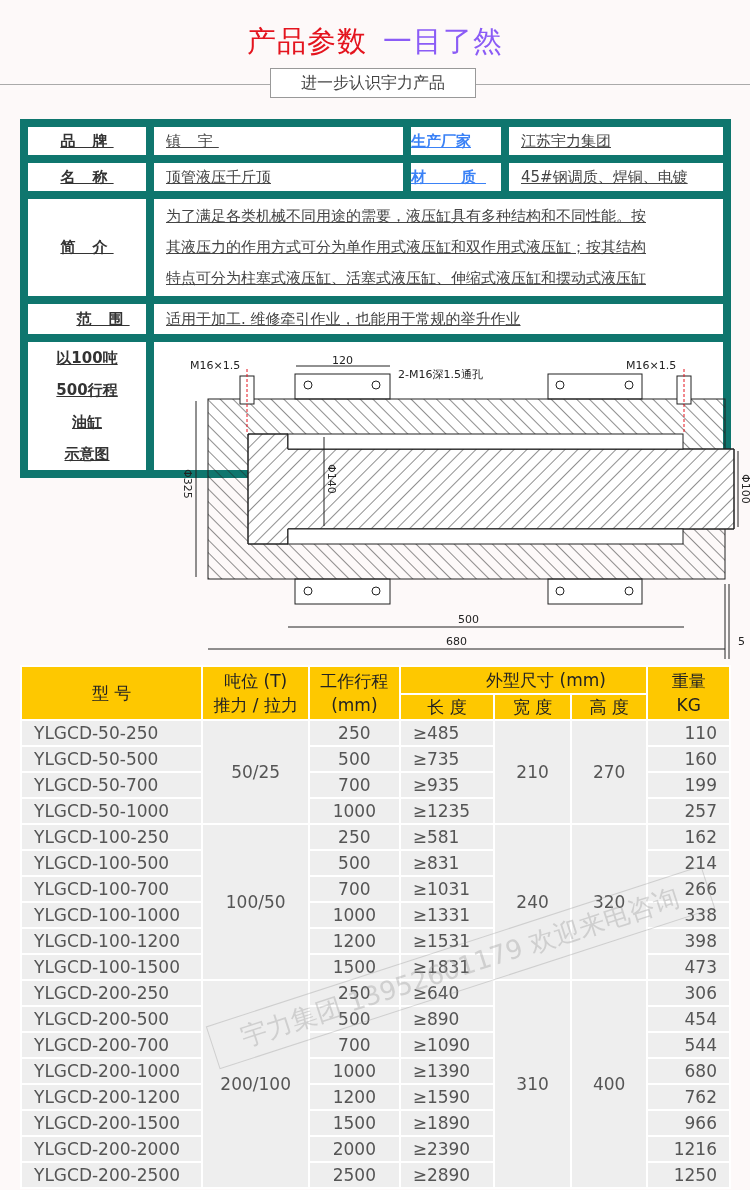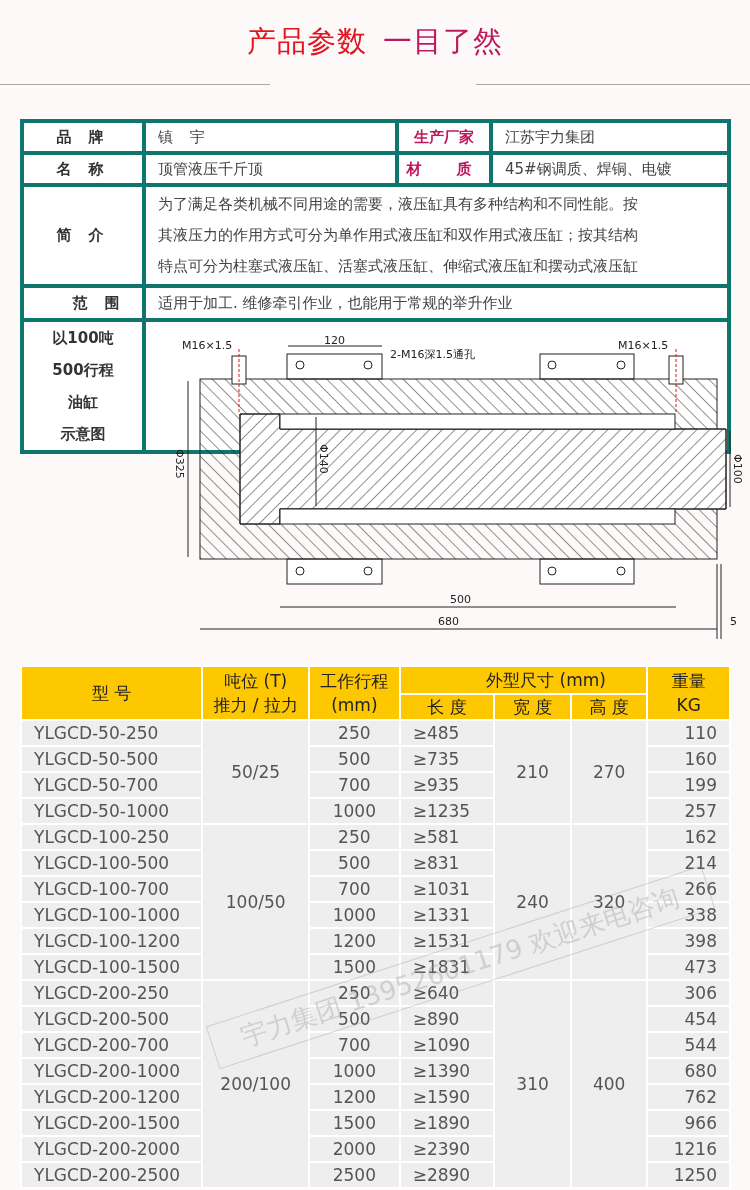--- a/index.html
+++ b/index.html
@@ -9,37 +9,37 @@
     font-family: "DejaVu Sans", "Liberation Sans", sans-serif;
     color: #333;
     position: relative;
   }
   .title-wrap { position: absolute; top: 0; left: 0; width: 750px; height: 110px; }
   .title {
     position: absolute; top: 22px; left: 0; width: 750px; text-align: center;
     font-size: 29px; letter-spacing: 1px;
   }
   .title .red { color: #e4141e; }
-  .title .dark { color: #be185d; margin-left: 16px; }
+  .title .dark { color: #8b5cf6; margin-left: 16px; }
   .sub-line { position: absolute; top: 84px; height: 1px; background: #aaa; }
   .sub-box {
     position: absolute; top: 68px; left: 270px; width: 206px; height: 30px;
     border: 1px solid #999; background: #fff; box-sizing: border-box;
     text-align: center; line-height: 28px; font-size: 16px; color: #444;
   }
 
   
   .info {
     position: absolute; top: 119px; left: 20px; width: 711px;
     border-collapse: collapse; background: #fff; font-size: 15px;
   }
-  .info td { border: 4px solid #0f766e; padding: 0; height: 28px; }
+  .info td { border: 8px solid #0f766e; padding: 0; height: 28px; text-decoration: underline; }
   .info .lbl { width: 86px; text-align: center; letter-spacing: 6px; font-weight: bold; color: #333; }
   .info .val { padding-left: 12px; color: #444; }
-  .info .lbl2 { width: 90px; text-align: center; font-weight: bold; color: #be185d; }
+  .info .lbl2 { width: 90px; font-weight: bold; color: #3b82f6; }
   .info .intro { padding: 2px 12px; line-height: 31px; color: #444; }
   .info .diag-lbl { text-align: center; font-weight: bold; font-size: 15px; line-height: 32px; letter-spacing: 0; }
   .diag-cell { height: 337px; position: relative; }
 
   
   .spec {
     position: absolute; top: 665px; left: 20px; width: 711px;
     border-collapse: separate; border-spacing: 2px 2px; font-size: 17px;
     background: #fff;
   }
@@ -62,20 +62,21 @@
 </style>
 </head>
 <body>
 
 <div class="title-wrap">
   <div class="title">
     <span class="red">产品参数</span><span class="dark">一目了然</span>
   </div>
   <div class="sub-line" style="left:0;width:270px;"></div>
   <div class="sub-line" style="left:476px;width:274px;"></div>
+  <div class="sub-box">进一步认识宇力产品</div>
 </div>
 
 <table class="info">
   <tbody>
       <tr>
     <td class="lbl">品 牌</td>
     <td class="val" style="width:237px;letter-spacing:6px;">镇 宇</td>
     <td class="lbl2">生产厂家</td>
     <td class="val">江苏宇力集团</td>
   </tr>

